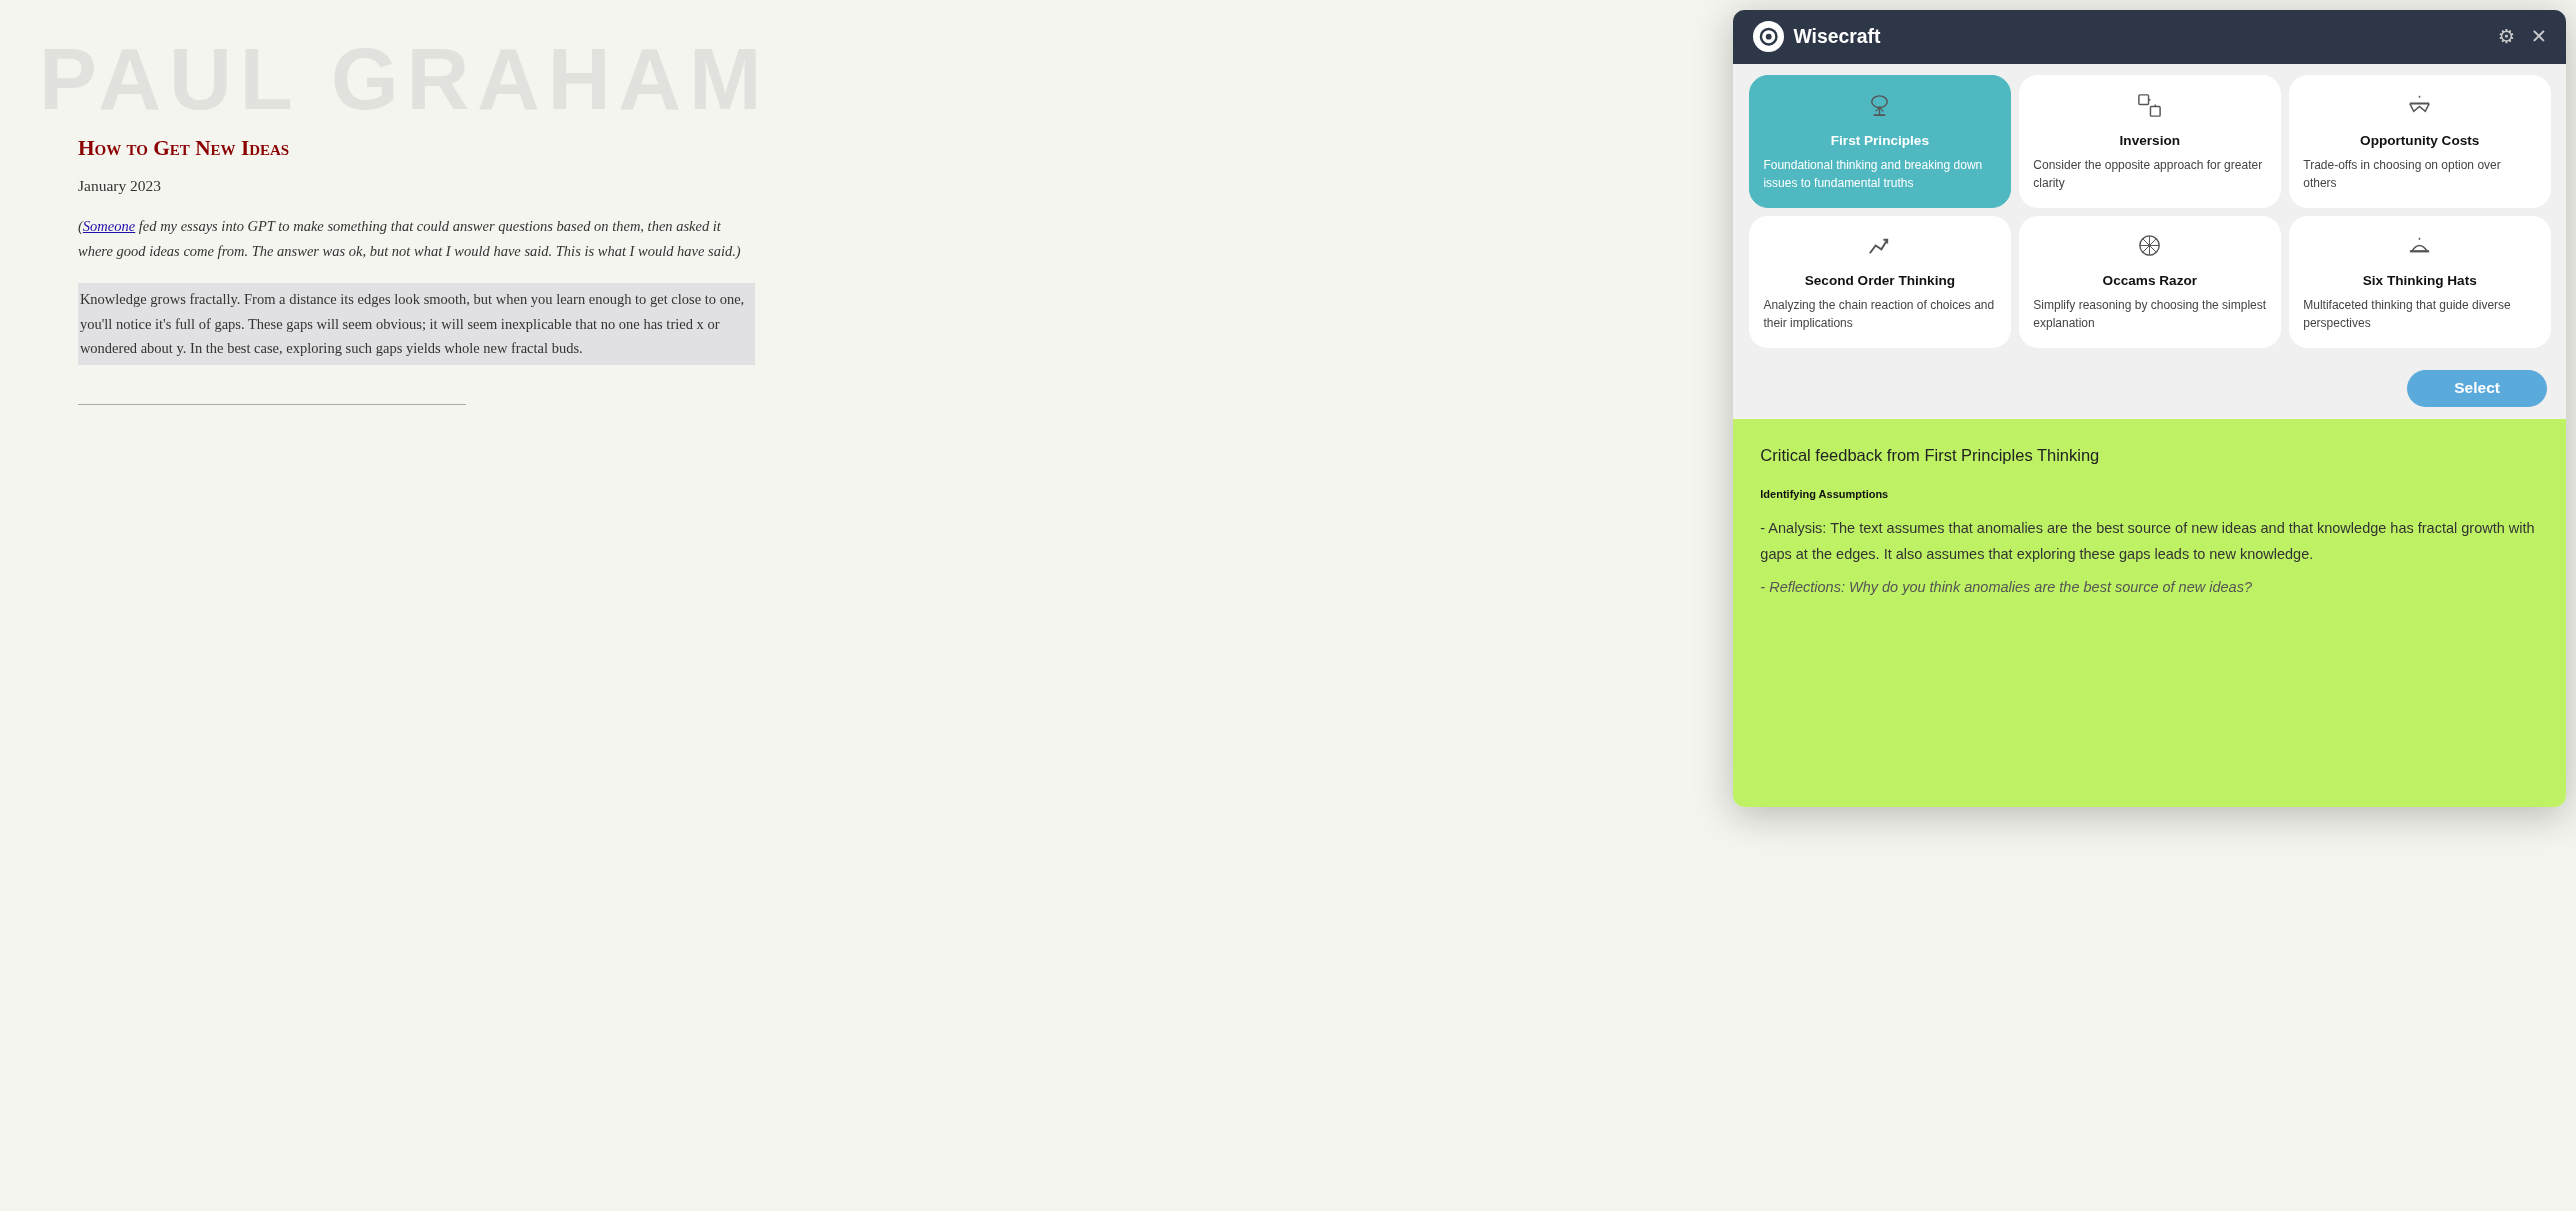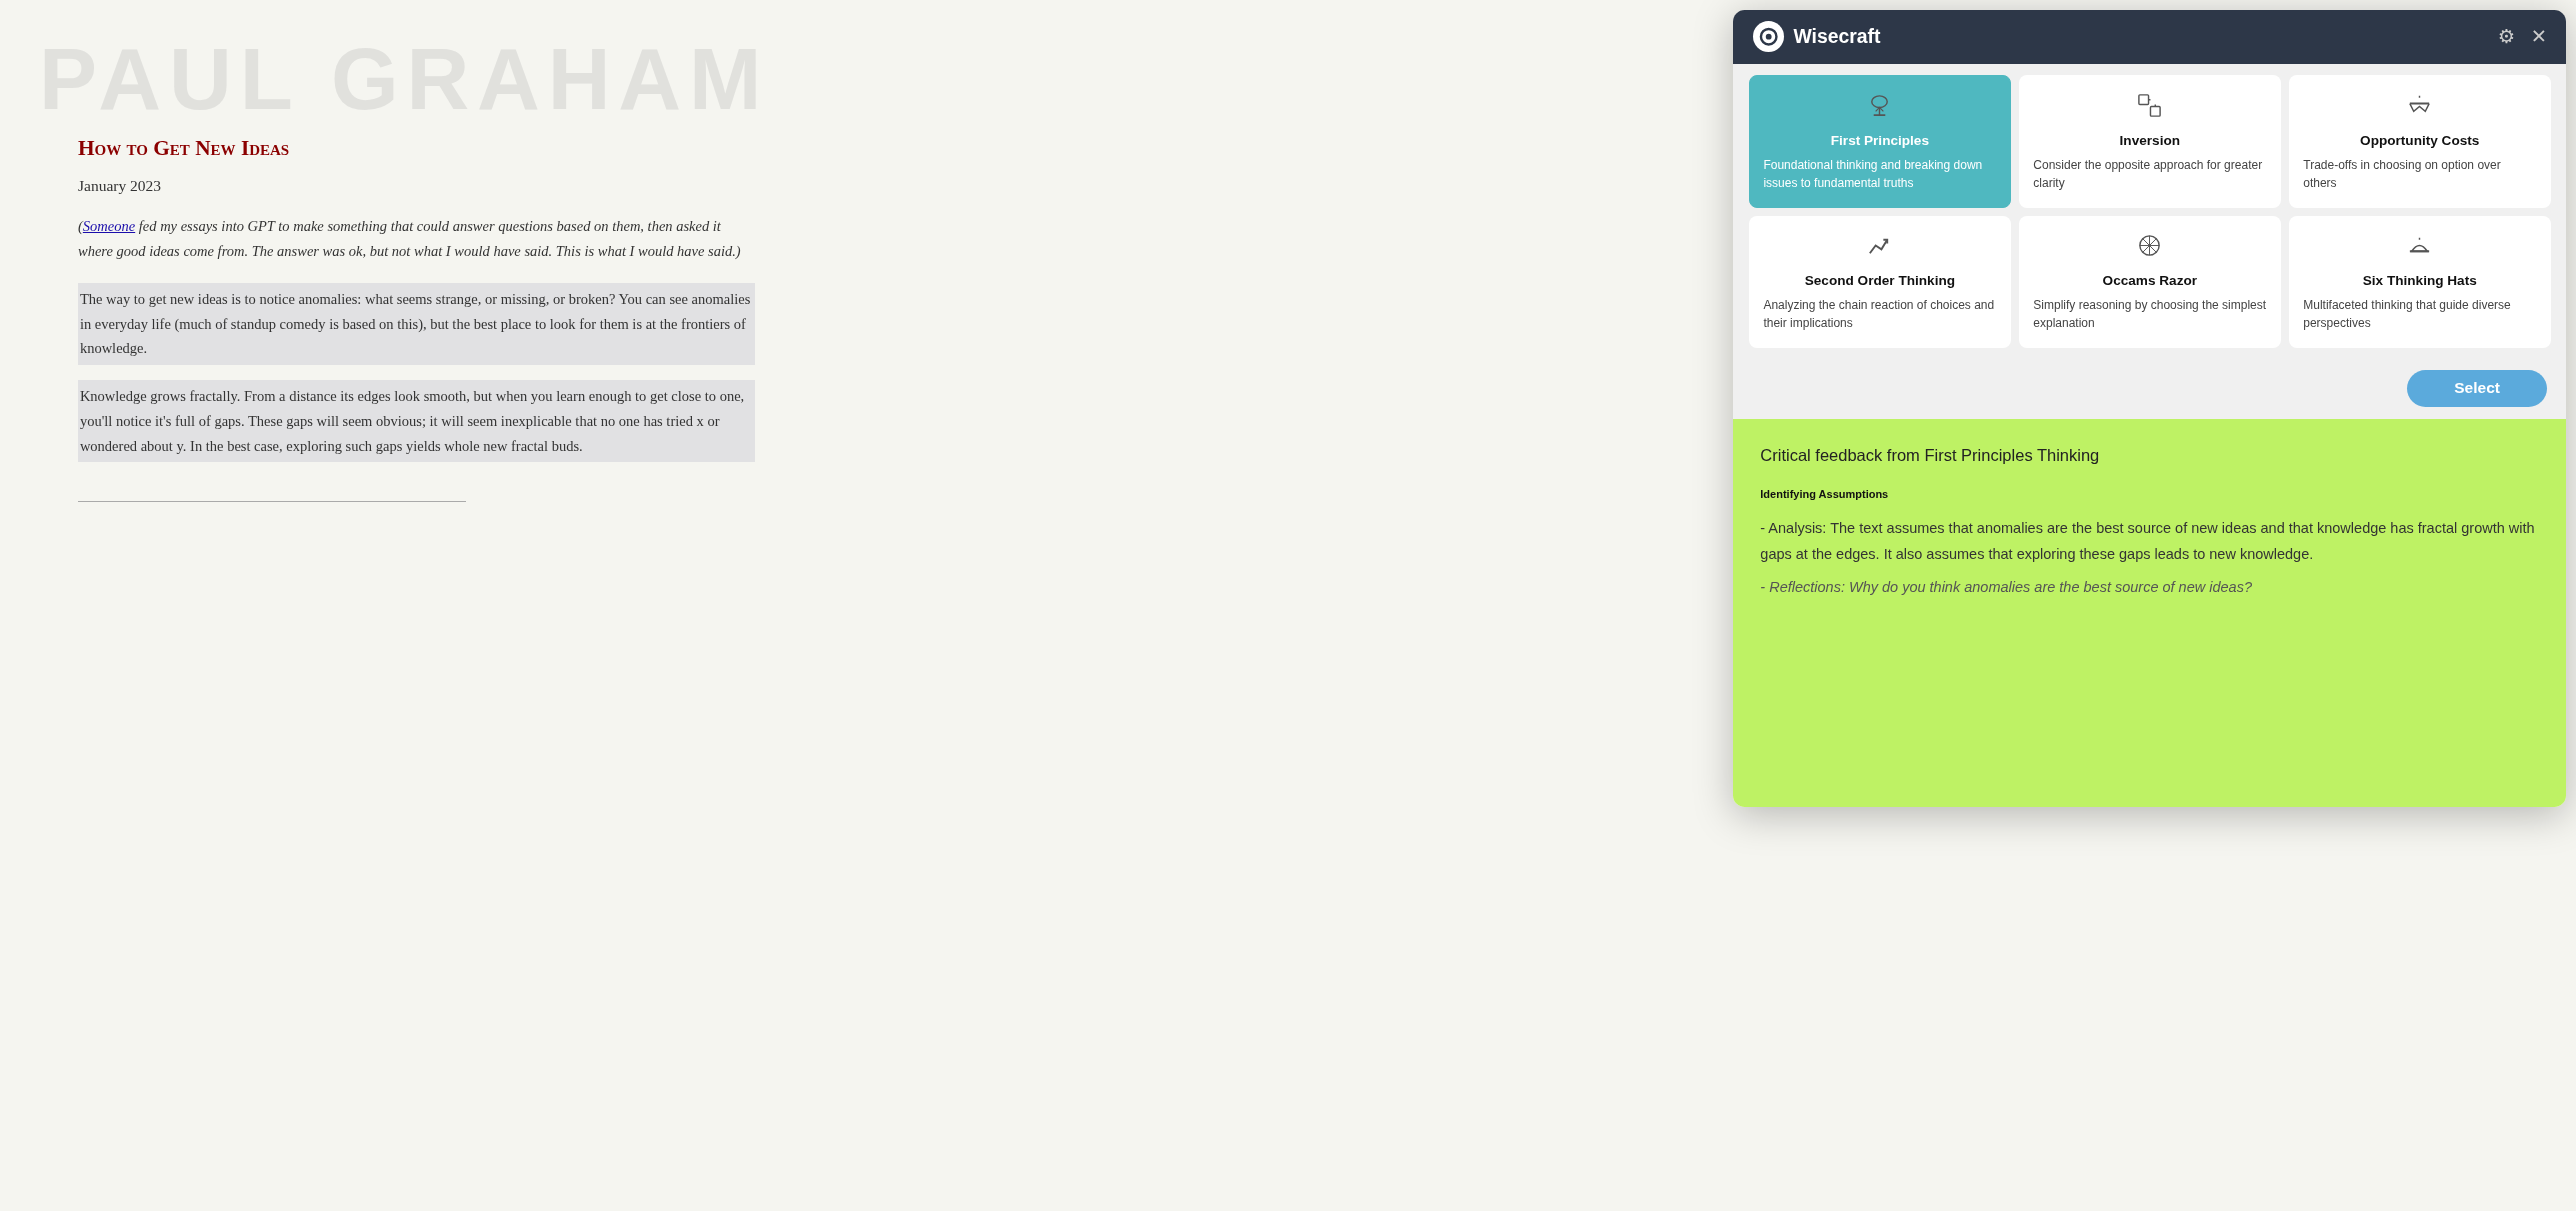--- a/index.html
+++ b/index.html
@@ -152,21 +152,21 @@
     .wc-cards-grid {
       display: grid;
       grid-template-columns: repeat(3, 1fr);
       gap: 7.8px;
       padding: 11.6px 15.5px;
       background: #f0f0f0;
     }
 
     .wc-card {
       background: #fff;
-      border-radius: 8px;
+      border-radius: 19px;
       padding: 15.5px 13.6px;
       cursor: pointer;
       border: 1.9px solid transparent;
       transition: border-color 0.2s;
     }
 
     .wc-card.selected {
       background: #4fb8c0;
       border-color: #4fb8c0;
     }
@@ -261,21 +261,20 @@
 </head>
 <body>
 
 <div class="essay-panel">
   <div class="essay-watermark">PAUL GRAHAM</div>
   <h1 class="essay-title">How to Get New Ideas</h1>
   <p class="essay-date">January 2023</p>
   <p class="essay-intro">
     (<a href="#">Someone</a> fed my essays into GPT to make something that could answer questions based on them, then asked it where good ideas come from. The answer was ok, but not what I would have said. This is what I would have said.)
   </p>
-  <p class="essay-paragraph highlighted">The way to get new ideas is to notice anomalies: what seems strange, or missing, or broken? You can see anomalies in everyday life (much of standup comedy is based on this), but the best place to look for them is at the frontiers of knowledge.</p>
   <p class="essay-paragraph highlighted">Knowledge grows fractally. From a distance its edges look smooth, but when you learn enough to get close to one, you'll notice it's full of gaps. These gaps will seem obvious; it will seem inexplicable that no one has tried x or wondered about y. In the best case, exploring such gaps yields whole new fractal buds.</p>
   <hr class="essay-divider">
 </div>
 
 <div class="wisecraft-panel">
 
   <div class="wisecraft-window">
 
     <div class="wc-header">
       <div class="wc-logo-area">

